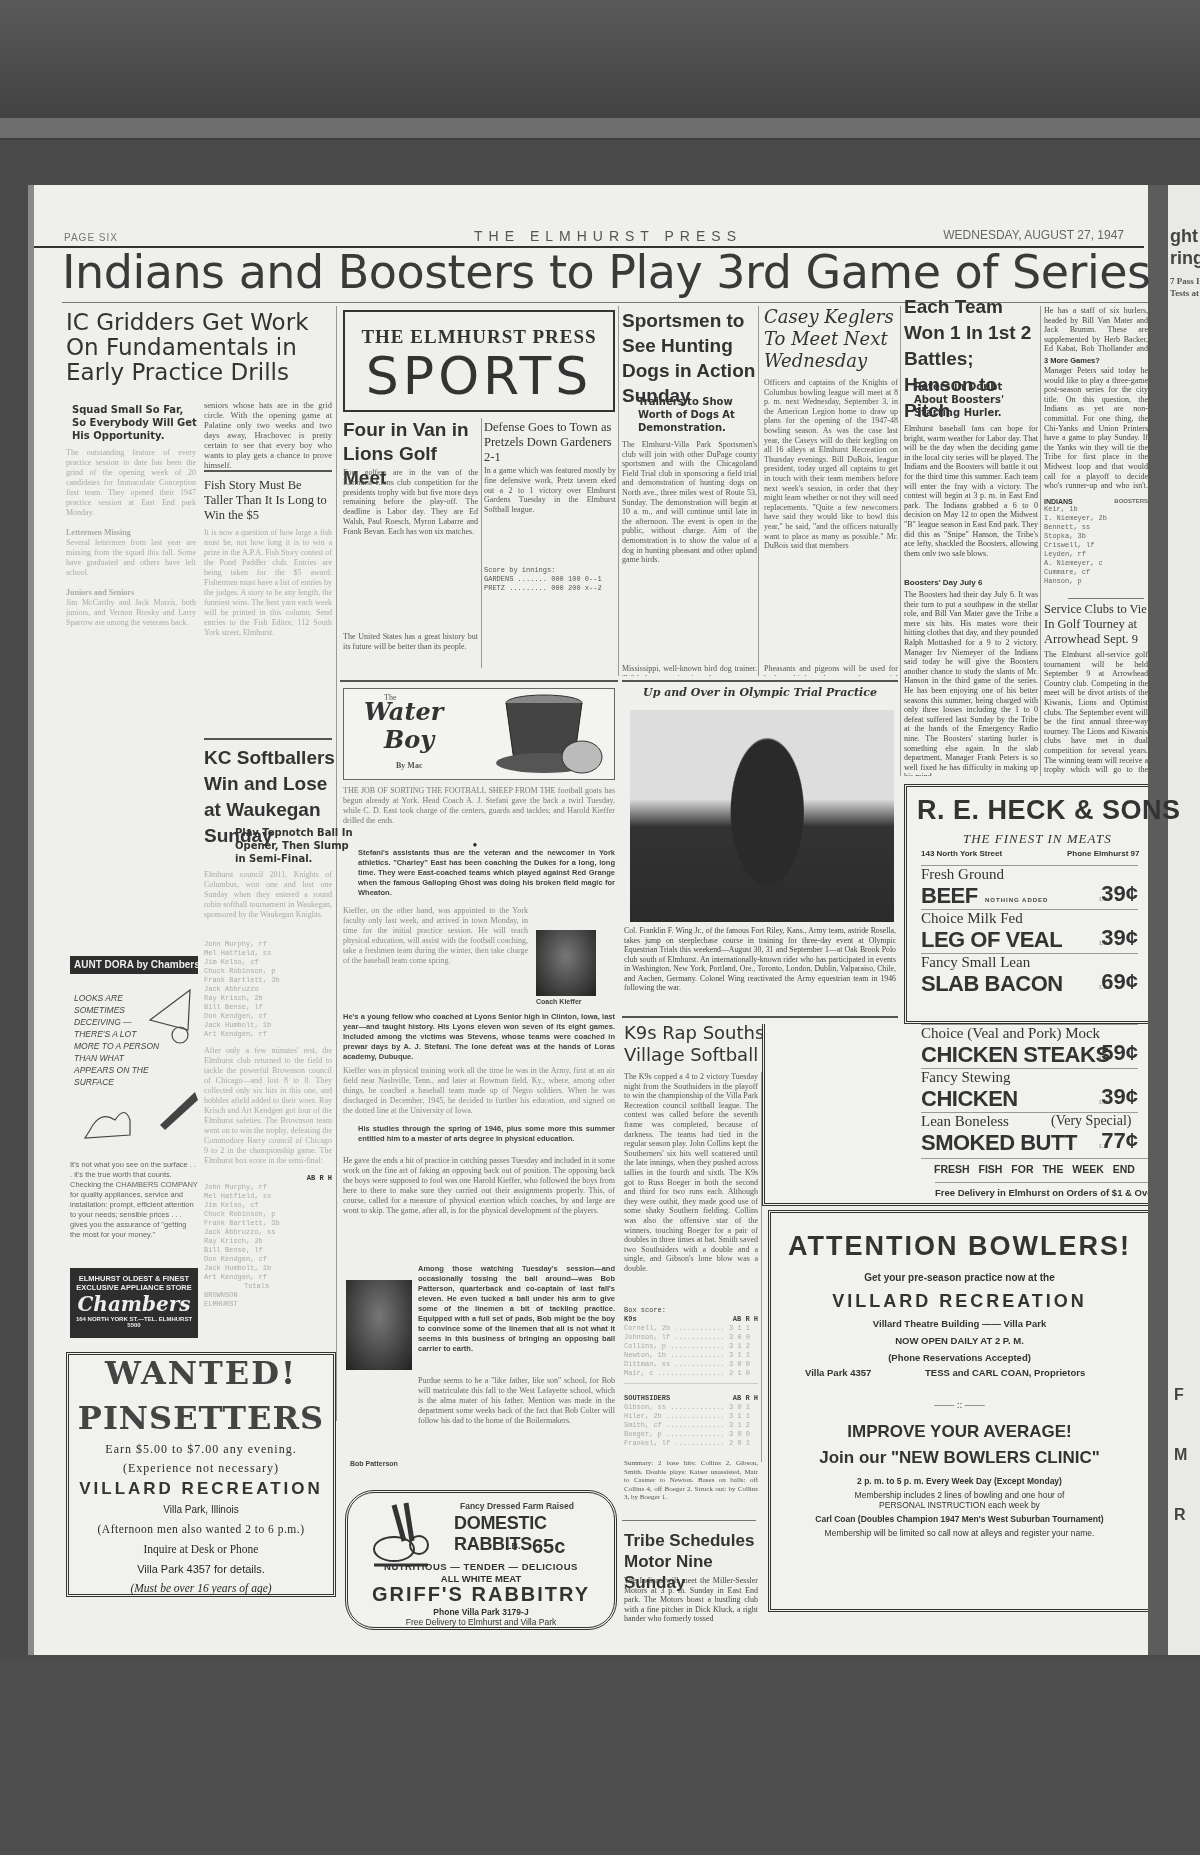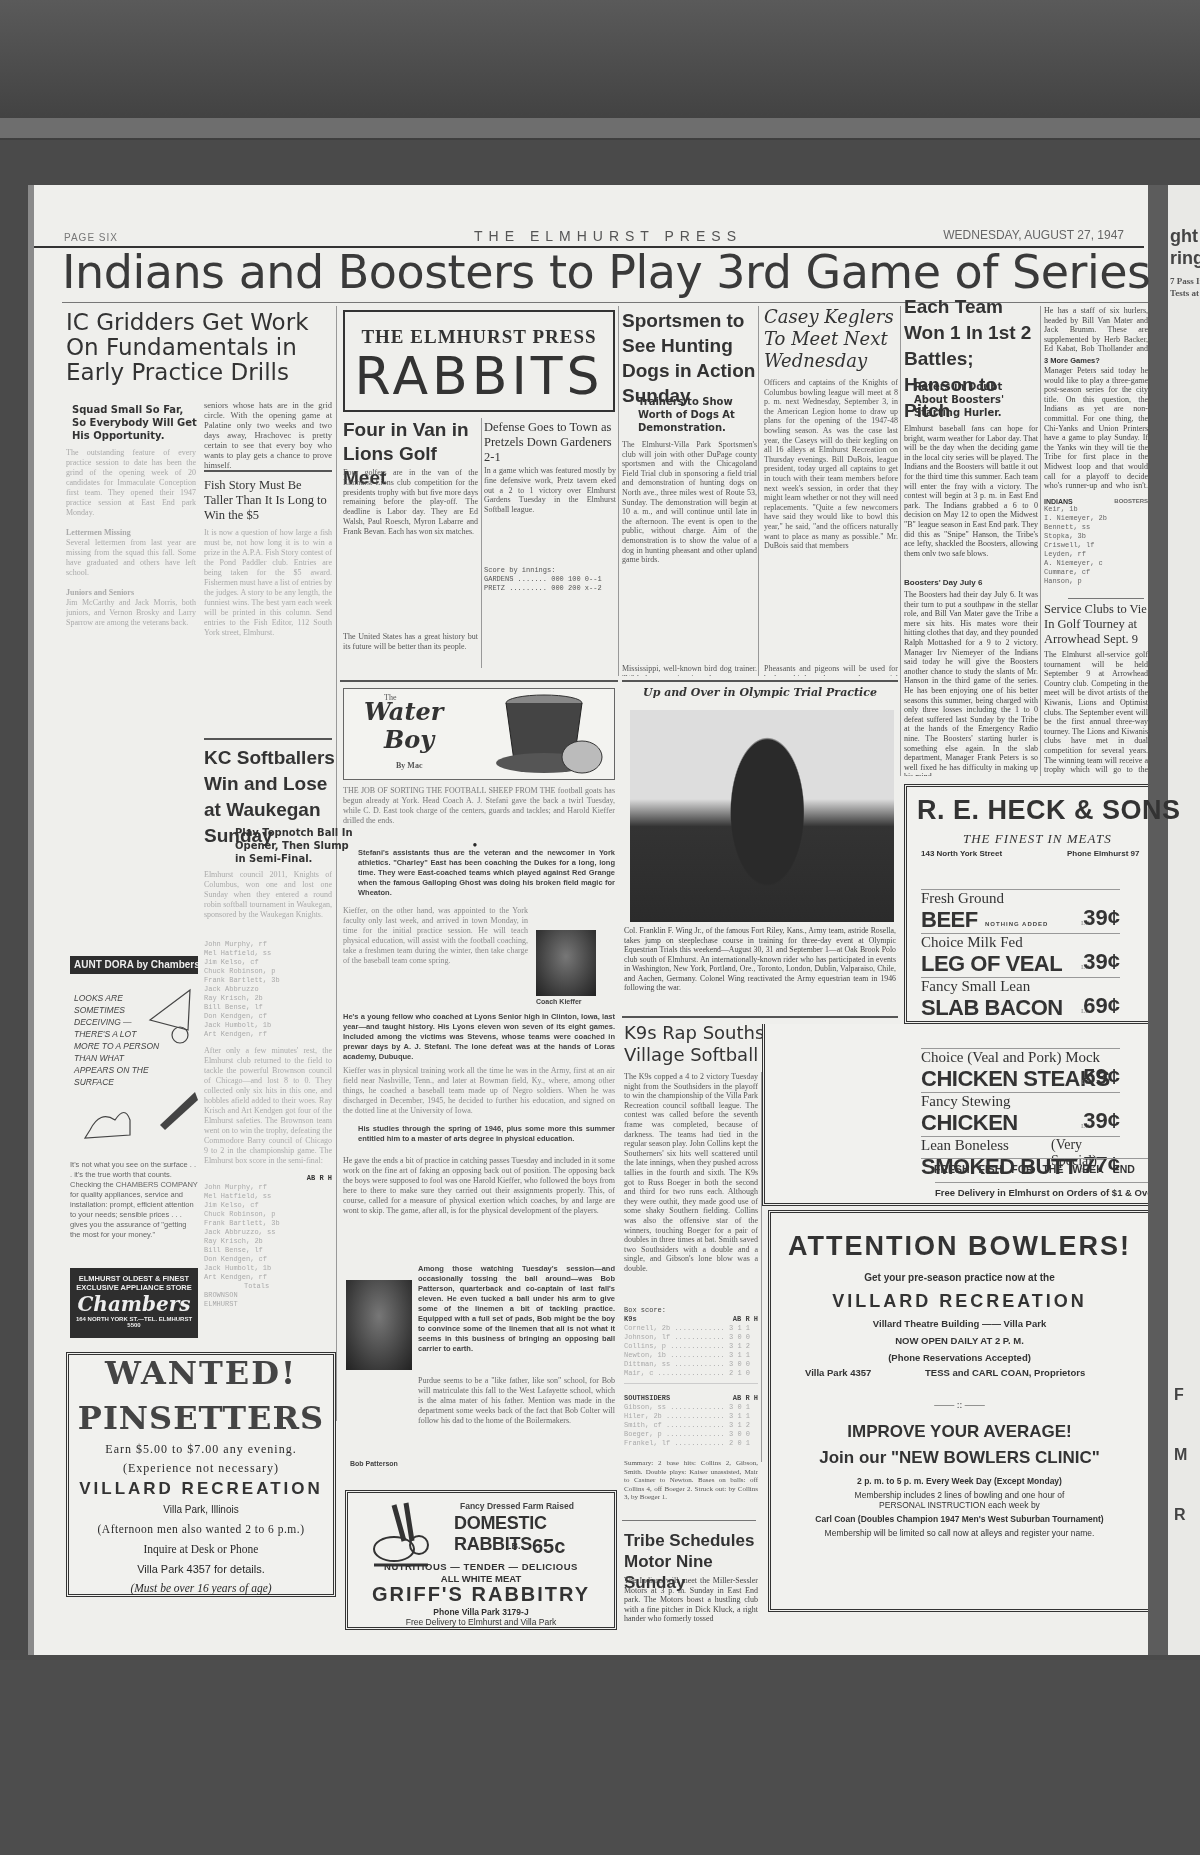--- a/index.html
+++ b/index.html
@@ -43,21 +43,21 @@
     font-size: 52px; letter-spacing: 4px; color: #333; line-height: 60px; }
 
   .photo { background: radial-gradient(ellipse at 50% 40%, #777 0%, #3a3a3a 70%, #222 100%); }
   .photo.horse { background:
       radial-gradient(ellipse 60px 120px at 52% 48%, #2a2a2a 0%, #2a2a2a 60%, transparent 62%),
       linear-gradient(#ddd 0%, #ddd 42%, #333 55%, #2b2b2b 100%); }
   .cartoon-box { border: 1px solid #666; background: #f3f3f0; }
 
   .ad { position: absolute; border: 3px double #333; background: #f1f1ee; }
   .center { text-align: center; }
-  .meat-row { position: absolute; left: 14px; right: 28px; border-top: 1px solid #999; margin-top: 24px; }
+  .meat-row { position: absolute; left: 14px; right: 10px; border-top: 1px solid #999; }
   .meat-row .sub { font-family: "Liberation Serif", serif; font-size: 15px; color: #333; }
   .meat-row .main { font-family: "Liberation Sans", sans-serif; font-weight: bold; font-size: 22px; color: #333; letter-spacing: -0.5px; }
   .meat-row .price { position: absolute; right: 0; bottom: 2px; font-family: "Liberation Sans", sans-serif; font-weight: bold; font-size: 22px; color: #333; }
   .meat-row .lb { position: absolute; right: 30px; bottom: 6px; font-size: 7px; color: #888; }
   .meat-row .note { position: absolute; left: 105px; bottom: 6px; font-family: "Liberation Sans", sans-serif; font-size: 8px; font-weight: bold; color: #444; letter-spacing: 1px; }
 
   .blk-banner { background: #2e2e2e; color: #eee; font-family: "Liberation Sans", sans-serif; font-weight: bold; }
   .boxscore { font-family: "Liberation Mono", monospace; font-size: 7px; line-height: 9px; color: #aaa; }
 </style>
 </head>
@@ -185,21 +185,21 @@
   <div class="center" style="font-family:'Liberation Sans',sans-serif;font-weight:bold;font-size:17px;line-height:24px;letter-spacing:3px;color:#333;">VILLARD RECREATION</div>
   <div class="center" style="font-family:'Liberation Sans',sans-serif;font-size:10px;line-height:18px;">Villa Park, Illinois</div>
   <div class="center" style="font-size:11.5px;line-height:20px;letter-spacing:0.5px;">(Afternoon men also wanted 2 to 6 p.m.)</div>
   <div class="center" style="font-size:11.5px;line-height:20px;">Inquire at Desk or Phone</div>
   <div class="center" style="font-family:'Liberation Sans',sans-serif;font-size:11px;line-height:20px;">Villa Park 4357 for details.</div>
   <div class="center" style="font-style:italic;font-size:11.5px;line-height:18px;">(Must be over 16 years of age)</div>
 </div>
 
 <div class="sports-box">
   <div class="t">THE ELMHURST PRESS</div>
-  <div class="s">RABBITS</div>
+  <div class="s">SPORTS</div>
 </div>
 
 <div class="col hd-cond" style="left:343px;top:418px;width:135px;font-size:19px;line-height:24px;">Four in Van in Lions Golf Meet</div>
 <div class="col body" style="left:343px;top:468px;width:135px;height:160px;overflow:hidden;font-size:8px;line-height:9.8px;">Four golfers are in the van of the Elmhurst Lions club competition for the presidents trophy with but five more days remaining before the play-off. The deadline is Labor day. They are Ed Walsh, Paul Roesch, Myron Labarre and Frank Bevan. Each has won six matches.</div>
 <div class="col body" style="left:343px;top:632px;width:135px;font-size:8px;line-height:9.8px;">The United States has a great history but its future will be better than its people.</div>
 <div class="rule-v" style="left:481px;top:418px;height:250px;"></div>
 
 <div class="col hd-serif" style="left:484px;top:420px;width:132px;font-size:12.5px;line-height:15px;">Defense Goes to Town as Pretzels Down Gardeners 2-1</div>
 <div class="col body" style="left:484px;top:466px;width:132px;height:96px;overflow:hidden;font-size:8px;line-height:9.8px;">In a game which was featured mostly by fine defensive work, Pretz tavern eked out a 2 to 1 victory over Elmhurst Gardens Tuesday in the Elmhurst Softball league.</div>
 <div class="col" style="left:484px;top:566px;width:132px;">
@@ -231,21 +231,21 @@
 <div class="col" style="left:536px;top:998px;width:70px;font-family:'Liberation Sans',sans-serif;font-weight:bold;font-size:7px;color:#444;">Coach Kieffer</div>
 <div class="col body" style="left:343px;top:1012px;width:272px;font-family:'Liberation Sans',sans-serif;font-weight:bold;font-size:7.5px;line-height:10px;color:#444;">He's a young fellow who coached at Lyons Senior high in Clinton, Iowa, last year—and taught history. His Lyons eleven won seven of its eight games. Included among the victims was Stevens, whose teams were coached in prewar days by A. J. Stefani. The lone defeat was at the hands of Loras academy, Dubuque.</div>
 <div class="col body" style="left:343px;top:1066px;width:272px;font-size:8px;line-height:10px;color:#888;">Kieffer was in physical training work all the time he was in the Army, first at an air field near Nashville, Tenn., and later at Bowman field, Ky., where, among other things, he coached a baseball team made up of Negro soldiers. When he was discharged in December, 1945, he decided to further his education, and signed on the dotted line at the University of Iowa.</div>
 <div class="col body" style="left:358px;top:1124px;width:257px;font-family:'Liberation Sans',sans-serif;font-weight:bold;font-size:7.5px;line-height:10px;color:#444;">His studies through the spring of 1946, plus some more this summer entitled him to a master of arts degree in physical education.</div>
 <div class="col body" style="left:343px;top:1156px;width:272px;font-size:8px;line-height:10px;color:#666;">He gave the ends a bit of practice in catching passes Tuesday and included in it some work on the fine art of faking an opposing back out of position. The opposing back the boys were supposed to fool was one Harold Kieffer, who followed the boys from here to there to make sure they carried out their assignments properly. This, of course, called for a measure of physical exertion which coaches, by and large are wont to skip. The game, after all, is for the physical development of the players.</div>
 <div class="col photo" style="left:346px;top:1280px;width:66px;height:90px;"></div>
 <div class="col body" style="left:418px;top:1264px;width:197px;font-family:'Liberation Sans',sans-serif;font-weight:bold;font-size:7.5px;line-height:10px;color:#444;">Among those watching Tuesday's session—and occasionally tossing the ball around—was Bob Patterson, quarterback and co-captain of last fall's eleven. He even tucked a ball under his arm to give some of the linemen a bit of tackling practice. Equipped with a full set of pads, Bob might be the boy to convince some of the linemen that all is not what it seems in this business of bringing an opposing ball carrier to earth.</div>
 <div class="col" style="left:350px;top:1460px;width:70px;font-family:'Liberation Sans',sans-serif;font-weight:bold;font-size:7px;color:#444;">Bob Patterson</div>
 <div class="col body" style="left:418px;top:1376px;width:197px;font-size:8px;line-height:10px;color:#666;">Purdue seems to be a "like father, like son" school, for Bob will matriculate this fall to the West Lafayette school, which is the alma mater of his father. Mention was made in the department some weeks back of the fact that Bob Colter will follow his dad to the home of the Boilermakers.</div>
 
-<div class="ad" style="left:345px;top:1490px;width:272px;height:140px;">
+<div class="ad" style="left:345px;top:1490px;width:272px;height:140px;border-radius:29px;">
   <svg style="position:absolute;left:16px;top:8px;" width="70" height="70">
     <path d="M30 4 L40 40 M42 2 L48 40" stroke="#333" stroke-width="5" fill="none"></path>
     <ellipse cx="30" cy="48" rx="20" ry="12" fill="none" stroke="#333" stroke-width="2"></ellipse>
     <circle cx="55" cy="44" r="9" fill="none" stroke="#333" stroke-width="2"></circle>
     <line x1="10" y1="64" x2="64" y2="64" stroke="#333" stroke-width="3"></line>
   </svg>
   <div style="position:absolute;left:112px;top:8px;font-family:'Liberation Sans',sans-serif;font-weight:bold;font-size:8.5px;color:#444;">Fancy Dressed Farm Raised</div>
   <div style="position:absolute;left:106px;top:20px;font-family:'Liberation Sans',sans-serif;font-weight:bold;font-size:18px;color:#333;letter-spacing:-0.3px;">DOMESTIC RABBITS</div>
   <div style="position:absolute;left:158px;top:48px;font-family:'Liberation Sans',sans-serif;font-weight:bold;font-size:9px;color:#333;">LB.</div>
   <div style="position:absolute;left:184px;top:42px;font-family:'Liberation Sans',sans-serif;font-weight:bold;font-size:20px;color:#333;">65c</div>

